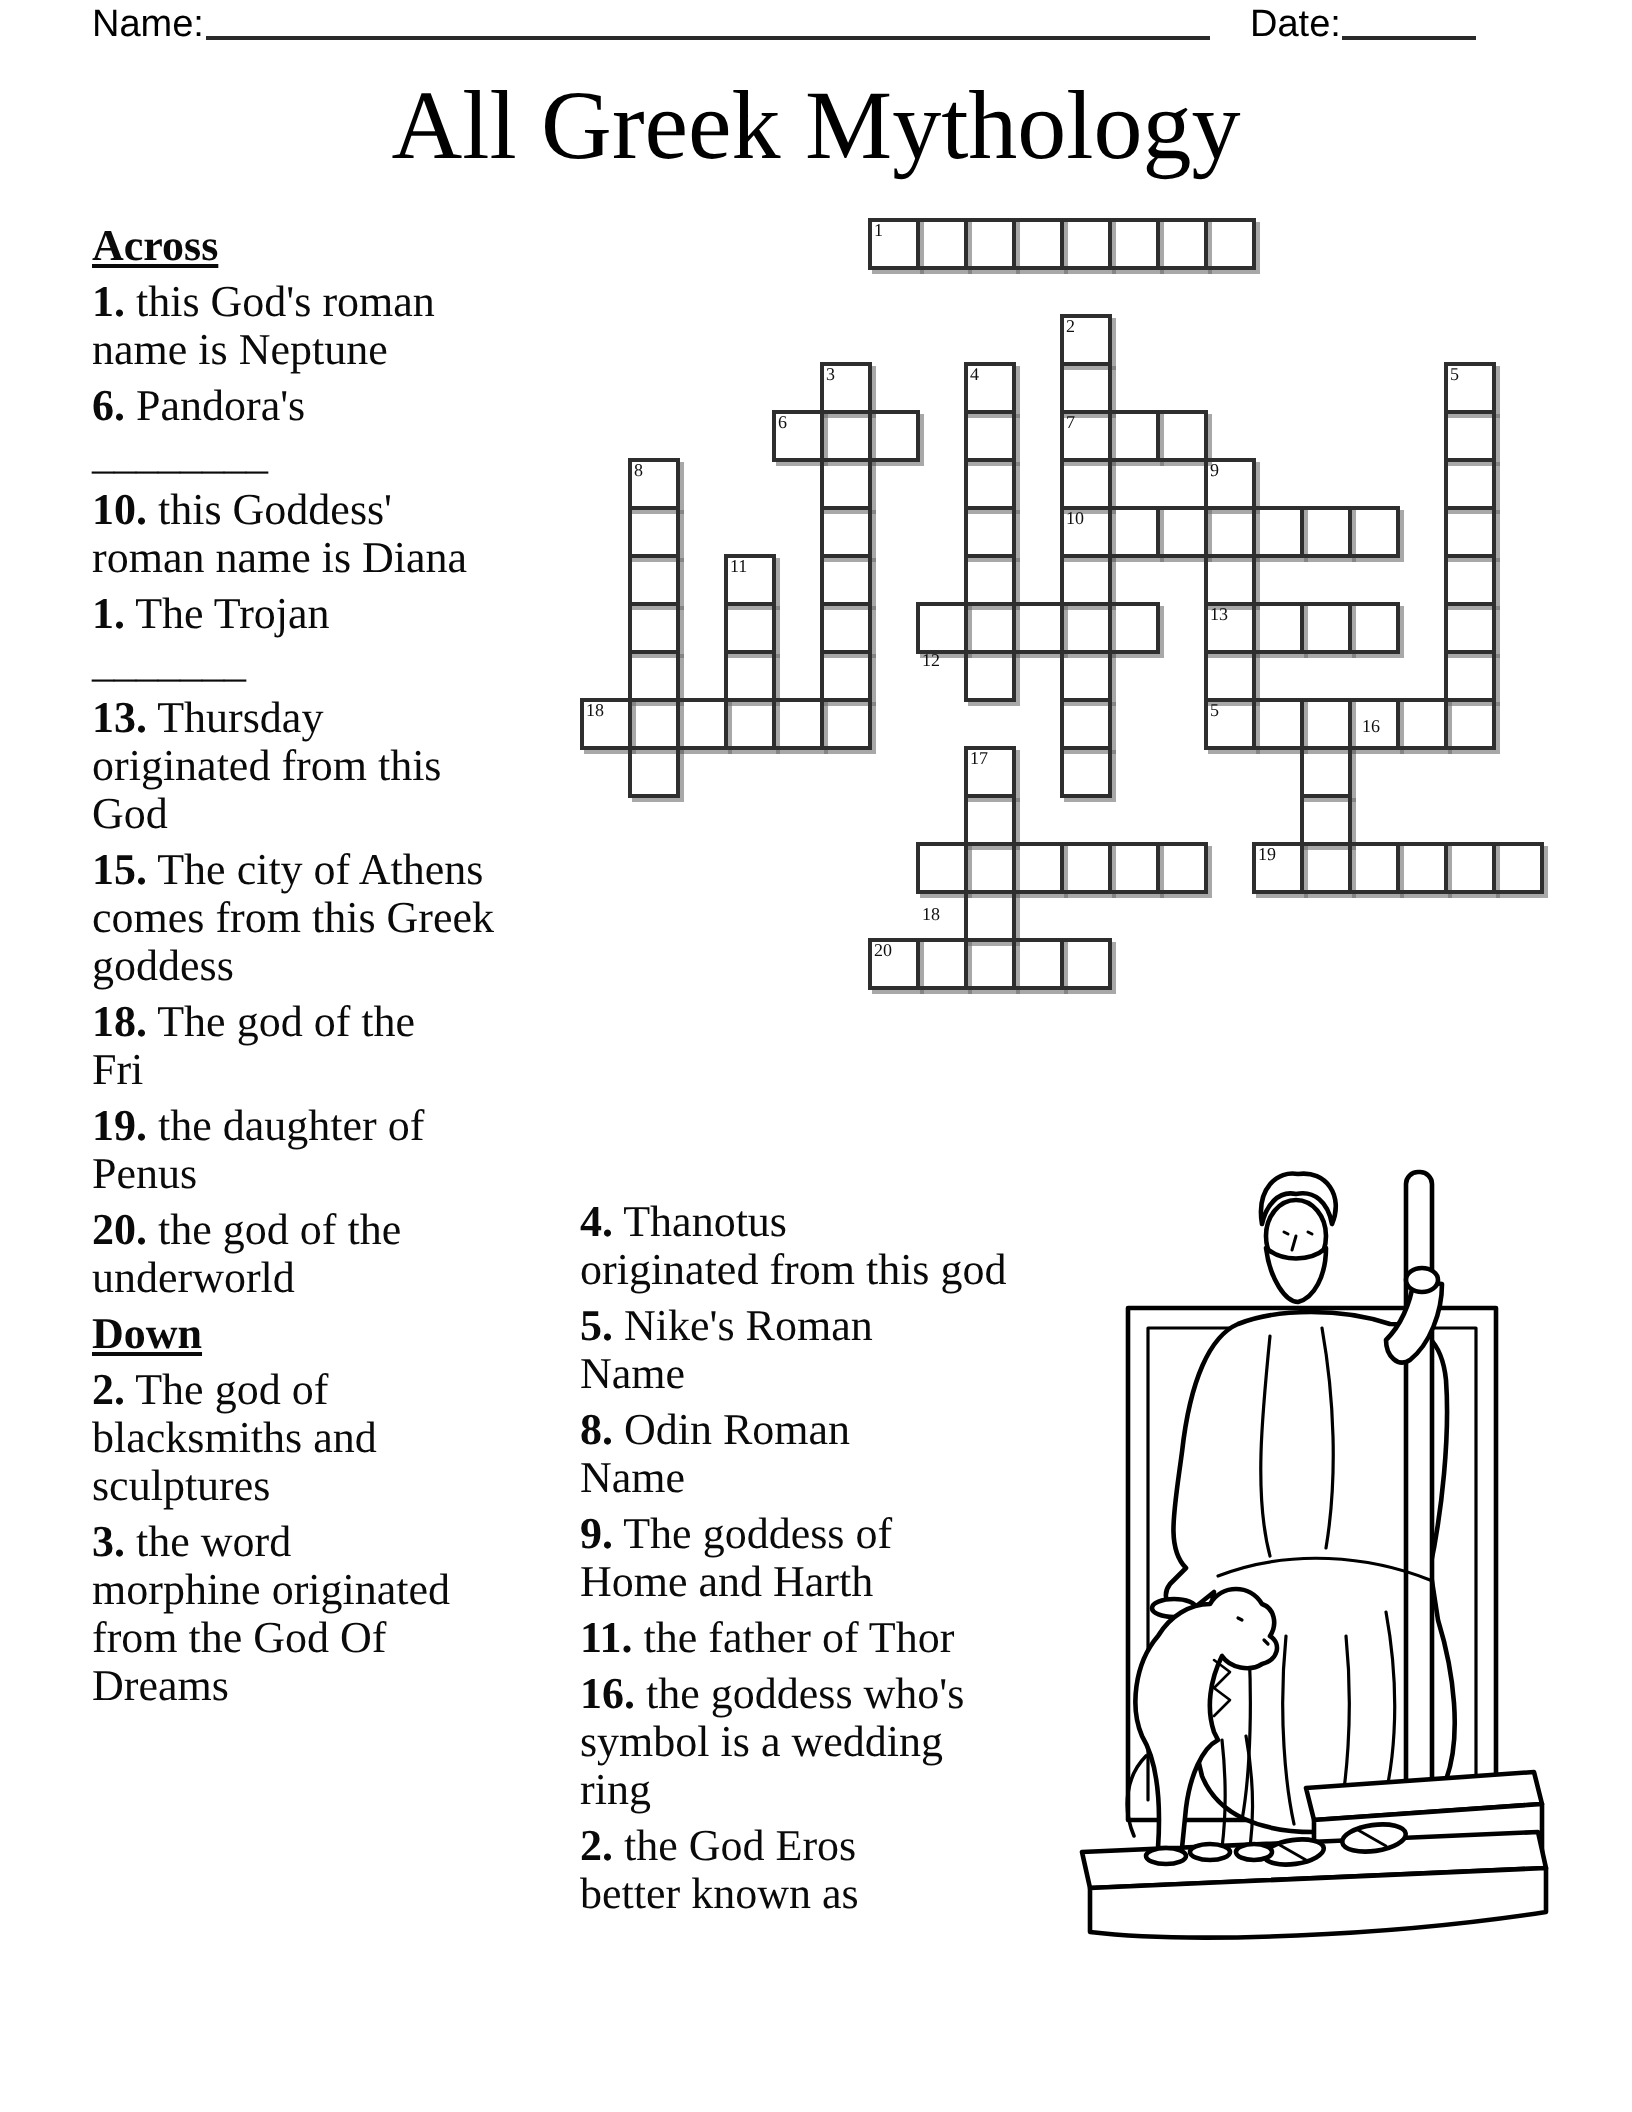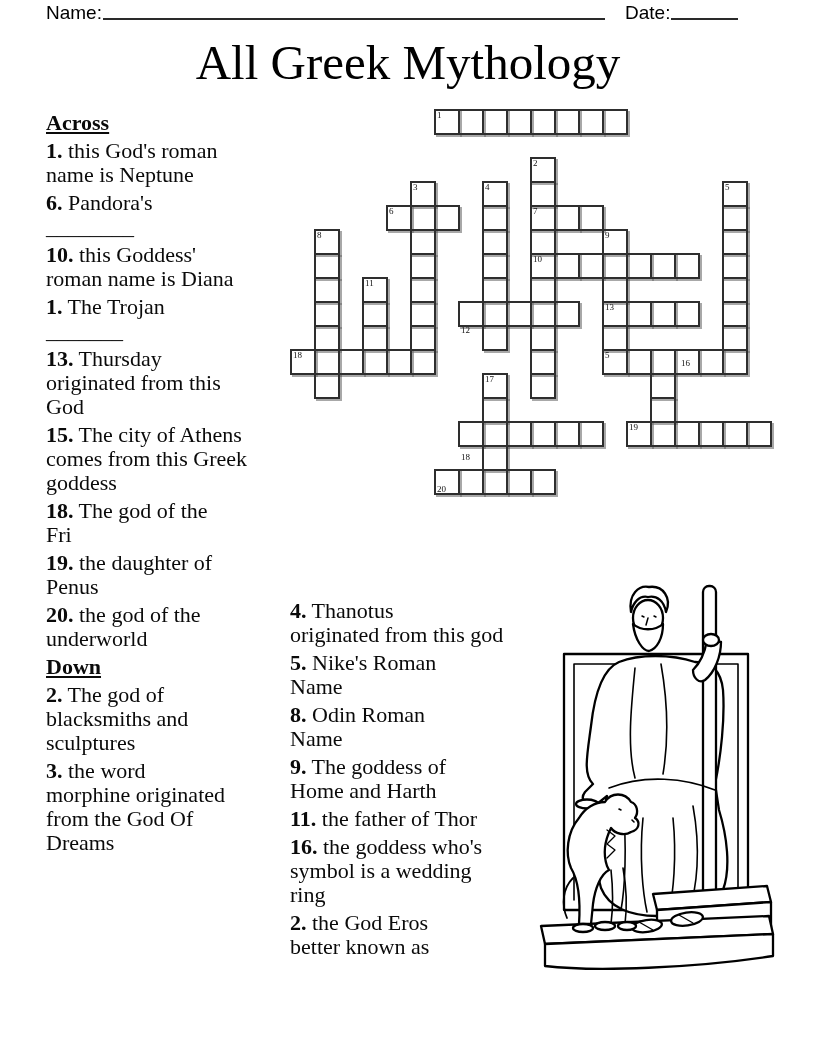--- a/index.html
+++ b/index.html
@@ -203,21 +203,21 @@
       <div class="cellnum" style="left: 147px; top: 2px;">1</div>
       <div class="cellnum" style="left: 99px; top: 98px;">6</div>
       <div class="cellnum" style="left: 243px; top: 98px;">7</div>
       <div class="cellnum" style="left: 243px; top: 146px;">10</div>
       <div class="cellnum" style="left: 171px; top: 194px; margin-top: 23px;">12</div>
       <div class="cellnum" style="left: 315px; top: 194px;">13</div>
       <div class="cellnum" style="left: 3px; top: 242px;">18</div>
       <div class="cellnum" style="left: 315px; top: 242px;">5</div>
       <div class="cellnum" style="left: 171px; top: 314px; margin-top: 30px;">18</div>
       <div class="cellnum" style="left: 339px; top: 314px;">19</div>
-      <div class="cellnum" style="left: 147px; top: 376px; text-align: center;">20</div>
+      <div class="cellnum" style="left: 147px; top: 362px; text-align: center;">20</div>
       <div class="cellnum" style="left: 243px; top: 50px;">2</div>
       <div class="cellnum" style="left: 123px; top: 74px;">3</div>
       <div class="cellnum" style="left: 195px; top: 74px;">4</div>
       <div class="cellnum" style="left: 435px; top: 74px;">5</div>
       <div class="cellnum" style="left: 27px; top: 122px;">8</div>
       <div class="cellnum" style="left: 315px; top: 122px;">9</div>
       <div class="cellnum" style="left: 75px; top: 170px;">11</div>
       <div class="cellnum" style="left: 363px; top: 250px; margin-left: 28px;">16</div>
       <div class="cellnum" style="left: 195px; top: 266px;">17</div>
     </div>

